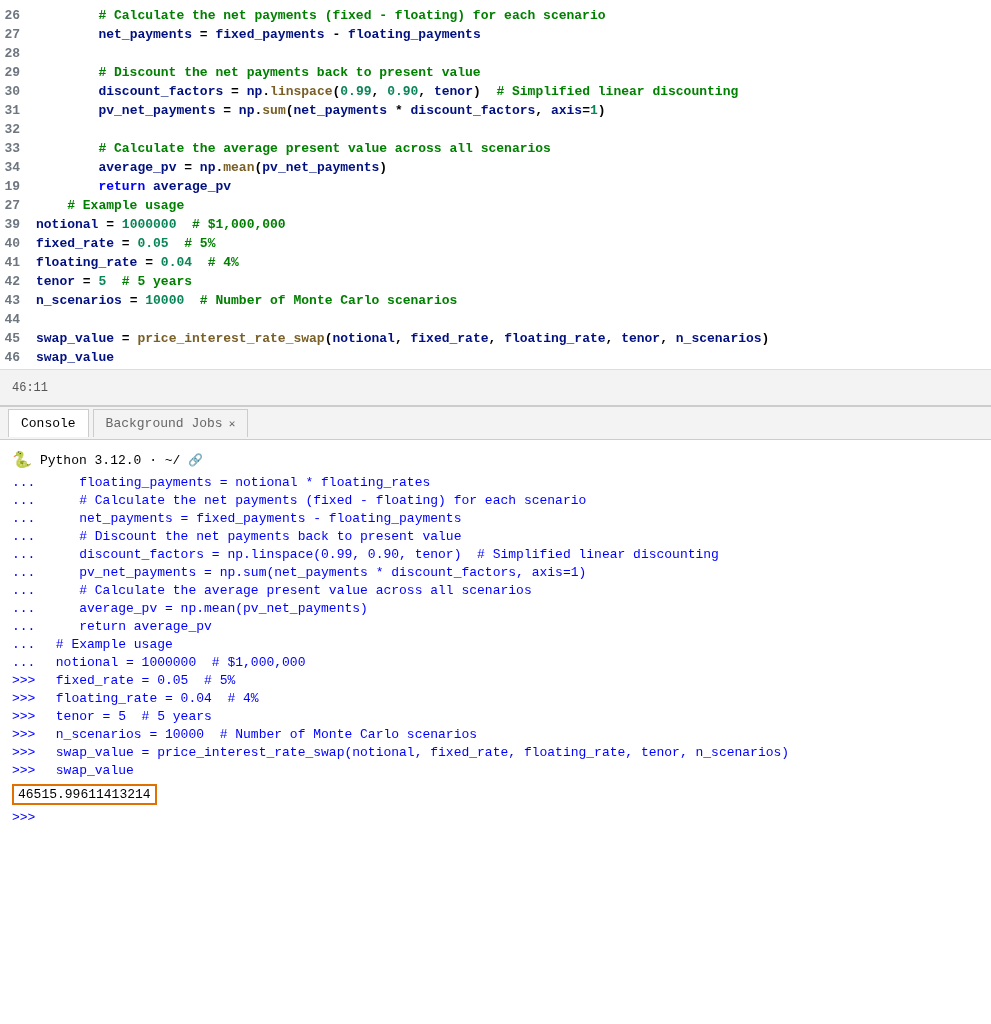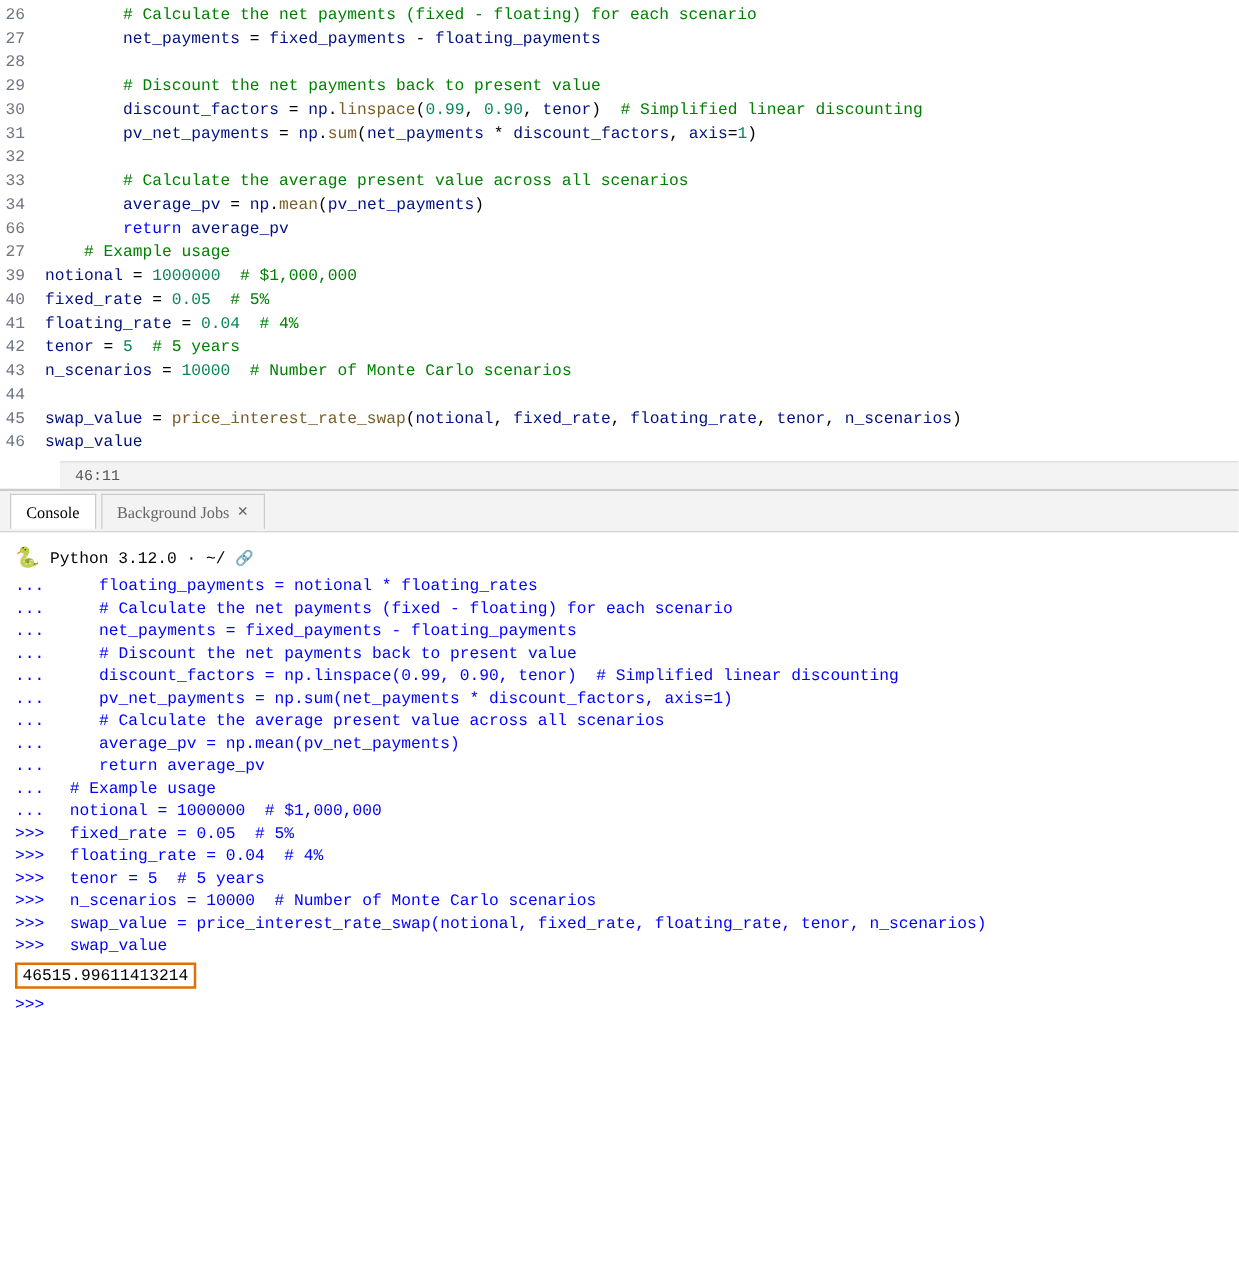--- a/index.html
+++ b/index.html
@@ -20,23 +20,24 @@
     }
 
     .code-area {
       display: flex;
       flex-direction: column;
       padding: 4px 0;
     }
 
     .code-line {
       display: flex;
-      align-items: flex-start;
+      align-items: flex-end;
       min-height: 19px;
       padding: 0 8px 0 0;
+      font-weight: bold;
     }
 
     .line-number {
       color: #6e7681;
       min-width: 36px;
       text-align: right;
       padding-right: 16px;
       user-select: none;
       font-size: 13px;
     }
@@ -54,41 +55,39 @@
     .c-default { color: #000000; }
     .c-function { color: #795e26; }
     .c-param { color: #001080; }
 
     .status-bar {
       background: #f3f3f3;
       border-top: 1px solid #dddddd;
       padding: 2px 12px;
       font-size: 12px;
       color: #555555;
-      height: 22px;
-      display: flex;
-      align-items: center;
-      margin-left: 48px;
+      height: 36px;
+      display: flex;
+      align-items: center;
     }
 
     
     .console-section {
       background: #ffffff;
       border-top: 1px solid #cccccc;
     }
 
     .console-tabs {
       display: flex;
       align-items: center;
       background: #f3f3f3;
       border-bottom: 1px solid #cccccc;
       height: 32px;
       padding: 16px 8px;
       gap: 4px;
-      font-family: Liberation Serif, serif;
     }
 
     .console-tab {
       padding: 4px 12px;
       cursor: pointer;
       font-size: 13px;
       color: #000000;
       background: #ffffff;
       border: 1px solid #cccccc;
       border-bottom: none;
@@ -195,21 +194,21 @@
       </div>
       <div class="code-line">
         <span class="line-number">33</span>
         <span class="line-content"><span class="c-comment">        # Calculate the average present value across all scenarios</span></span>
       </div>
       <div class="code-line">
         <span class="line-number">34</span>
         <span class="line-content"><span class="c-default">        </span><span class="c-param">average_pv</span><span class="c-default"> = </span><span class="c-param">np</span><span class="c-default">.</span><span class="c-function">mean</span><span class="c-default">(</span><span class="c-param">pv_net_payments</span><span class="c-default">)</span></span>
       </div>
       <div class="code-line">
-        <span class="line-number">66</span>
+        <span class="line-number">19</span>
         <span class="line-content"><span class="c-default">        </span><span class="c-keyword">return</span><span class="c-default"> </span><span class="c-param">average_pv</span></span>
       </div>
       <div class="code-line">
         <span class="line-number">27</span>
         <span class="line-content"><span class="c-comment">    # Example usage</span></span>
       </div>
       <div class="code-line">
         <span class="line-number">39</span>
         <span class="line-content"><span class="c-param">notional</span><span class="c-default"> = </span><span class="c-number">1000000</span><span class="c-default">  </span><span class="c-comment"># $1,000,000</span></span>
       </div>

